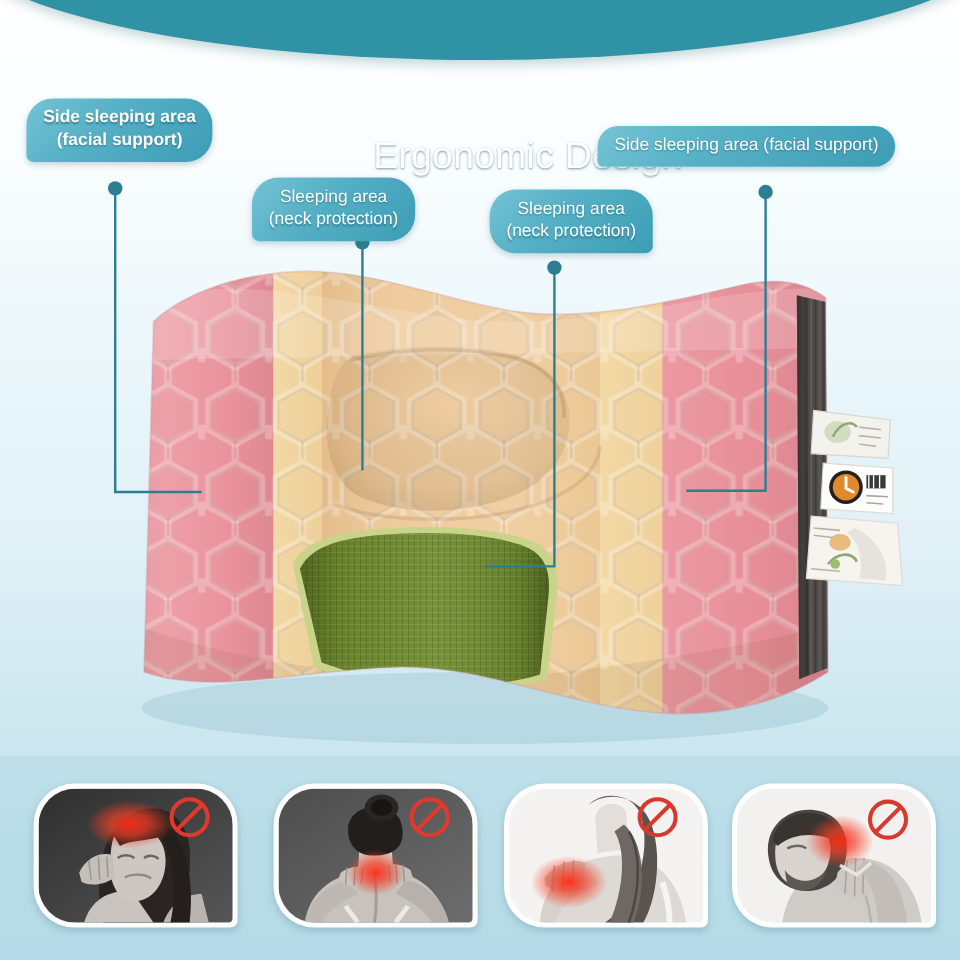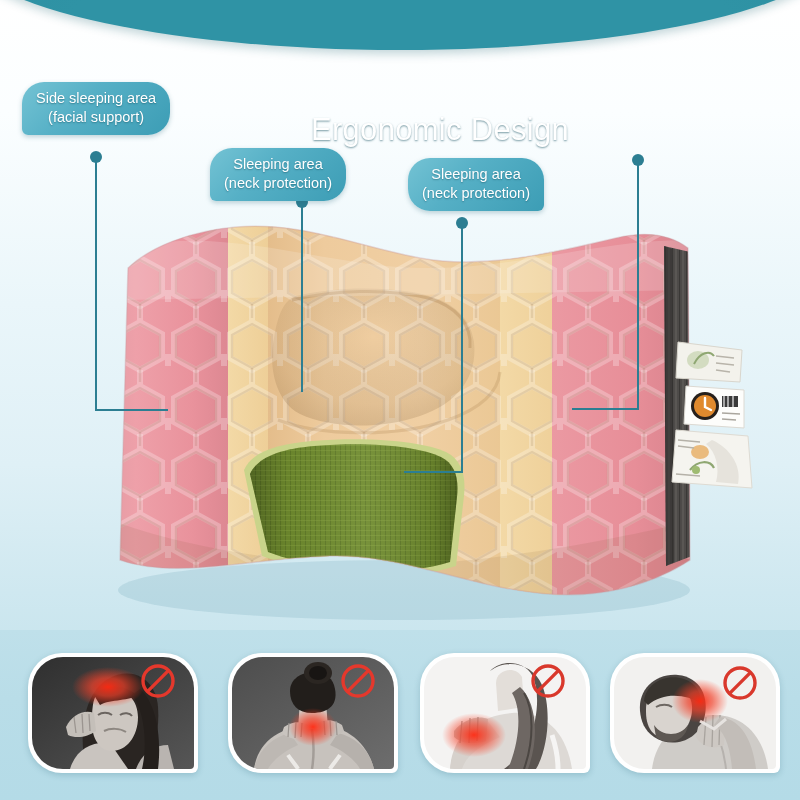--- a/index.html
+++ b/index.html
@@ -41,21 +41,21 @@
     position:absolute;
     background:linear-gradient(135deg,#74c3d4 0%,#56b0c6 40%,#3c9db5 100%);
     color:#ffffff;
     font-size:14.5px;line-height:19px;
     text-align:center;
     padding:7px 14px 8px 14px;
     box-shadow:0 2px 5px rgba(40,100,120,.28);
     text-shadow:0 1px 1.5px rgba(25,85,100,.55);
     white-space:nowrap;
   }
-  .co1{left:22px;top:82px;border-radius:22px 22px 22px 6px;}
+  .co1{left:22px;top:82px;border-radius:22px 22px 22px 6px;font-weight:bold;}
   .co2{left:210px;top:148px;border-radius:22px 22px 22px 6px;}
   .co3{left:408px;top:158px;border-radius:22px 22px 6px 22px;}
   .co4{left:498px;top:105px;border-radius:22px 22px 22px 22px;
        border-bottom-left-radius:6px;}
 
   
   .leaders{position:absolute;left:0;top:0;width:800px;height:800px;}
 
   
   .pillow-wrap{position:absolute;left:0;top:0;width:800px;height:800px;}
@@ -292,20 +292,23 @@
   <div class="callout co2">
     <div>Sleeping area</div>
     <div>(neck protection)</div>
   </div>
 
   <div class="callout co3">
     <div>Sleeping area</div>
     <div>(neck protection)</div>
   </div>
 
+  <div class="callout co4">
+    <div>Side sleeping area (facial support)</div>
+  </div>
 
   <div class="cards">
 
     <div class="card c1">
       <div class="card-inner">
         <svg width="162" height="112" viewBox="0 0 162 112" xmlns="http://www.w3.org/2000/svg">
           <defs>
             <radialGradient id="glow1" cx="50%" cy="50%" r="50%">
               <stop offset="0%" stop-color="#ff2a12" stop-opacity=".95"></stop>
               <stop offset="45%" stop-color="#f2412a" stop-opacity=".70"></stop>

